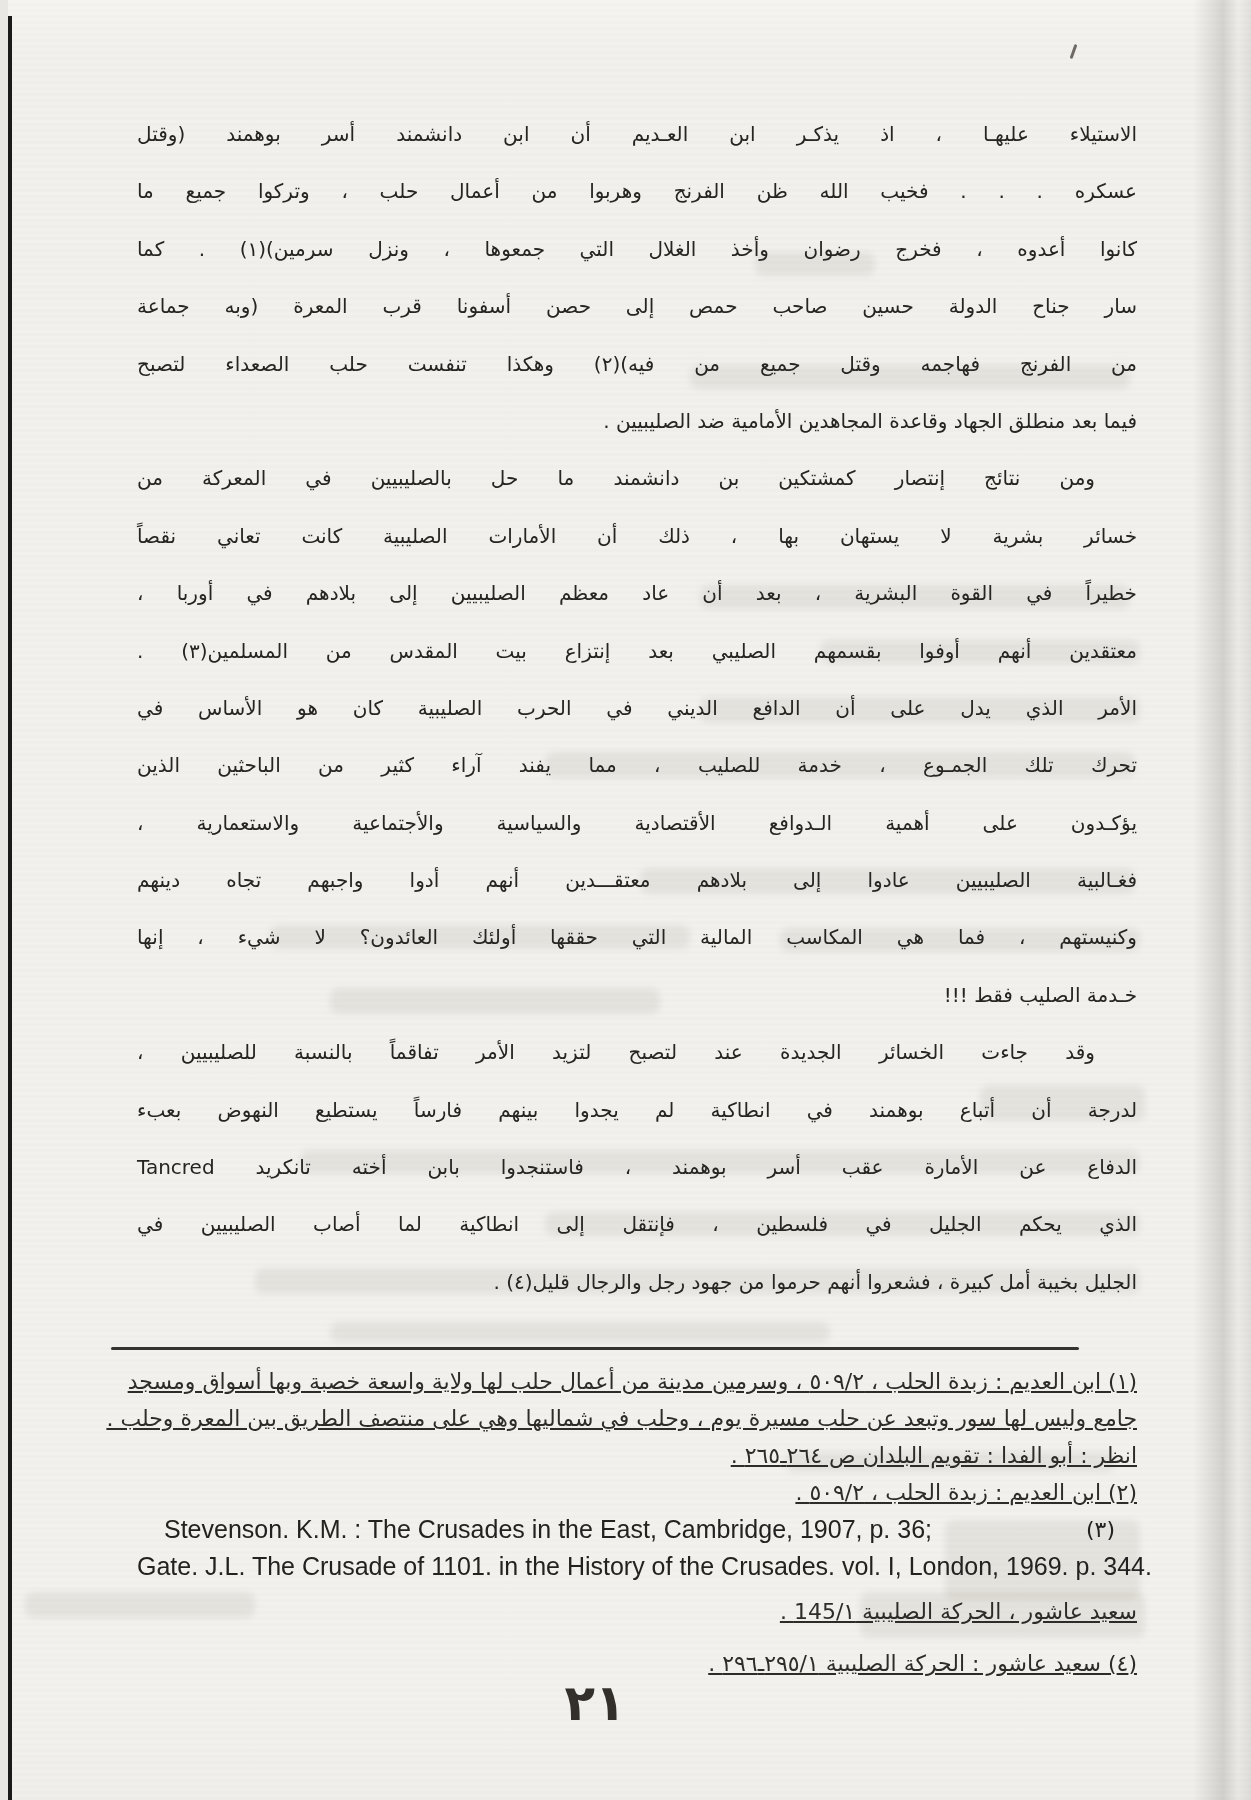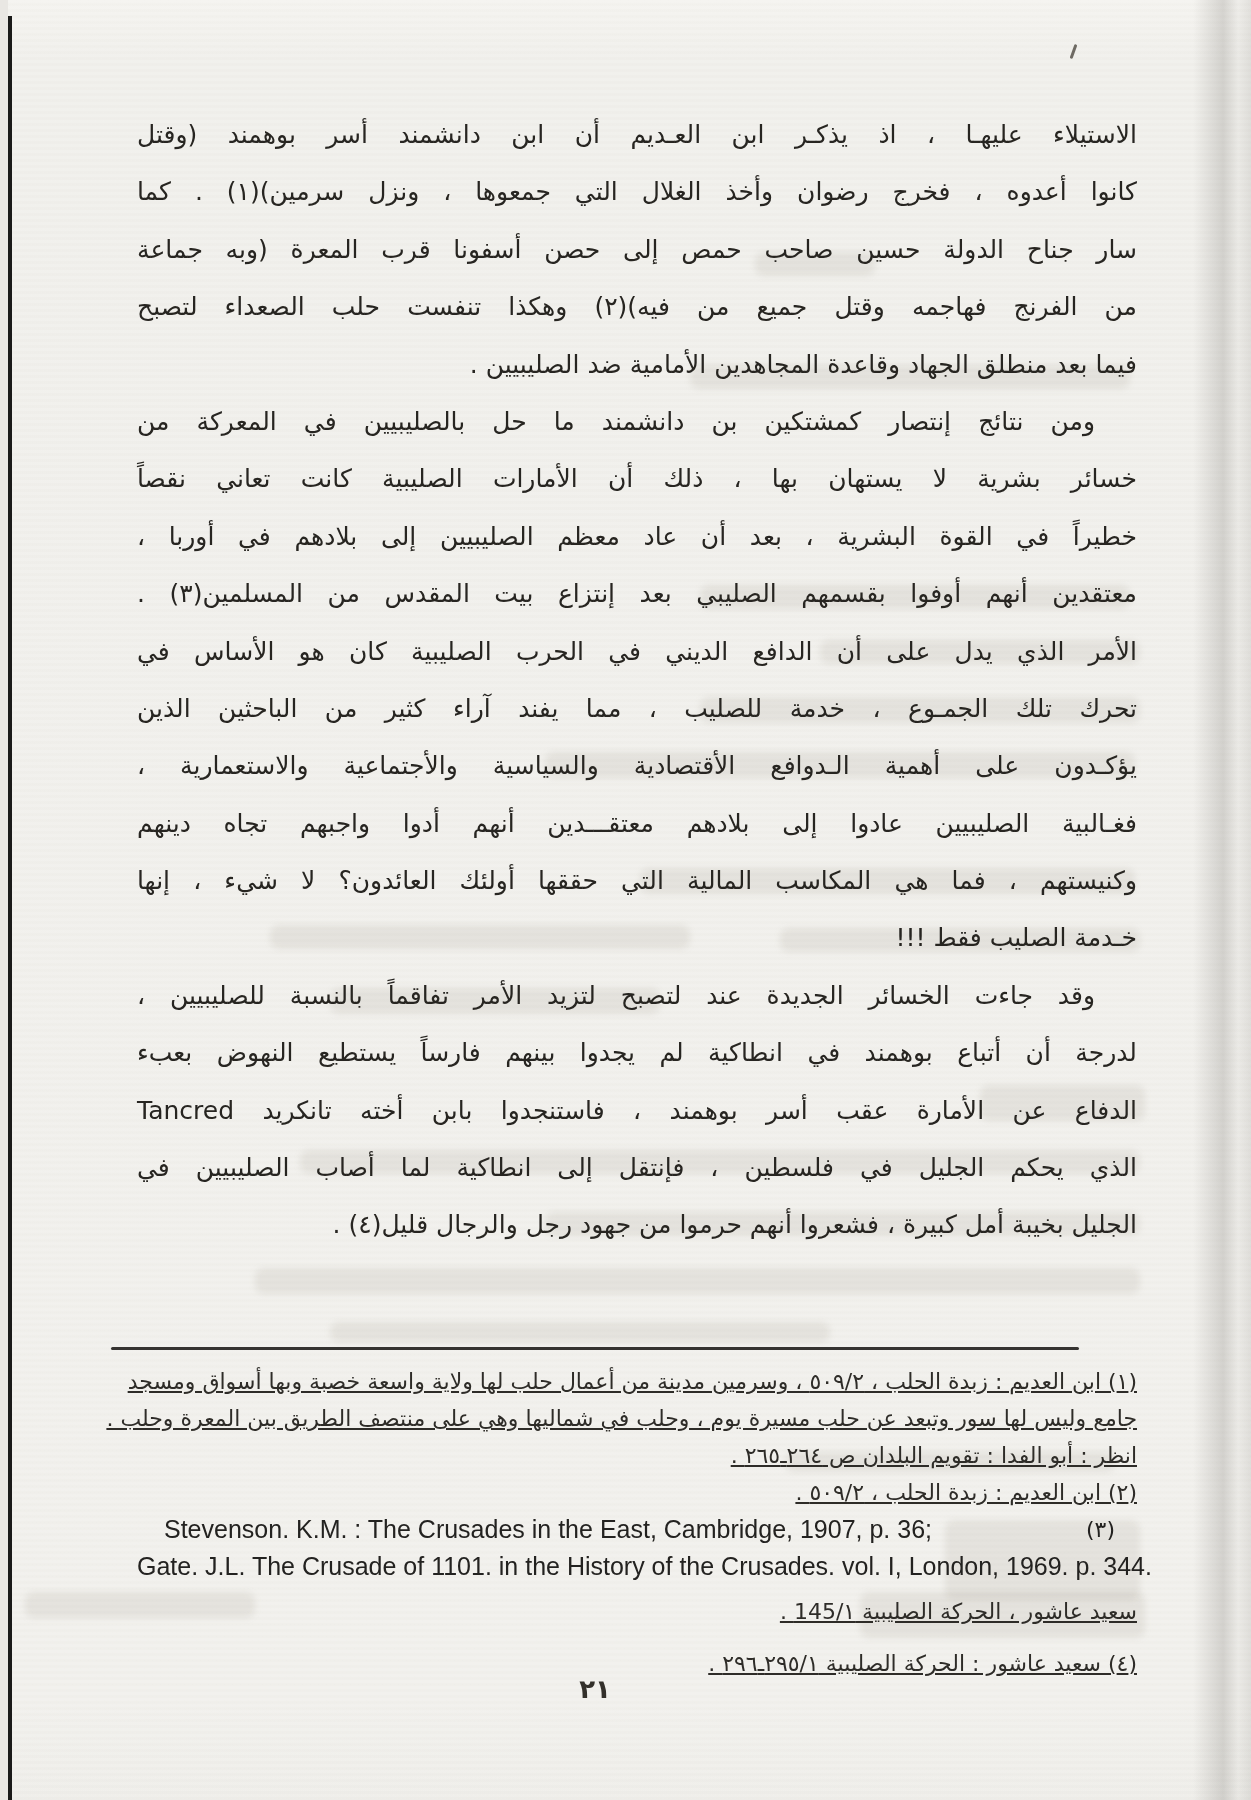--- a/index.html
+++ b/index.html
@@ -15,21 +15,21 @@
   .left-edge{position:absolute;left:0;top:0;width:8px;height:100%;background:#e9e7e3;}
   .spine{position:absolute;left:8px;top:16px;width:4px;height:1784px;background:#1a1a19;}
   .right-shade{
     position:absolute;top:0;right:0;width:58px;height:100%;
     background:linear-gradient(to right,rgba(35,30,24,0) 0%,rgba(35,30,24,0.15) 52%,rgba(35,30,24,0.03) 78%,rgba(35,30,24,0.09) 100%);
   }
   .tick{position:absolute;left:1072px;top:44px;width:3px;height:15px;background:#6e6a63;transform:rotate(20deg);border-radius:2px;}
 
   .body-text{
     position:absolute;right:114px;top:106px;width:1000px;direction:rtl;
-    color:#272521;font-size:25px;
+    color:#272521;font-size:20px;
   }
   .bl{
     height:57.4px;line-height:57.4px;white-space:nowrap;overflow:visible;
     text-align:justify;text-align-last:justify;-moz-text-align-last:justify;
   }
   .bl.ind{padding-right:42px;}
   .bl.last{text-align-last:right;-moz-text-align-last:right;}
 
   .sep{position:absolute;left:111px;top:1347px;width:968px;height:3px;background:#353330;border-radius:2px;}
 
@@ -45,21 +45,21 @@
   .fn.sm{margin-left:307px;margin-top:15px;}
   .fn.en{
     direction:ltr;display:flex;justify-content:space-between;align-items:flex-start;
     font-family:"Liberation Sans",sans-serif;font-size:25px;color:#232220;padding-right:22px;
   }
   .fn.en.pad{padding-left:27px;}
   .fn.en .mark{font-family:"DejaVu Sans",sans-serif;font-size:22px;direction:rtl;}
 
   .page-num{
     position:absolute;left:550px;top:1674px;width:90px;text-align:center;
-    font-size:26px;font-weight:bold;color:#33302b;direction:rtl;letter-spacing:2px;
+    font-size:50px;font-weight:bold;color:#33302b;direction:rtl;letter-spacing:2px;
   }
   .g{position:absolute;background:rgba(128,120,104,0.11);filter:blur(3px);border-radius:9px;pointer-events:none;}
 </style>
 </head>
 <body>
 
 <div class="scan">
 
   <div class="g" style="left:755px;top:252px;width:120px;height:24px;"></div>
   <div class="g" style="left:690px;top:365px;width:440px;height:24px;"></div>
@@ -81,20 +81,21 @@
   <div class="g" style="left:25px;top:1592px;width:230px;height:26px;"></div>
   <div class="g" style="left:860px;top:1592px;width:285px;height:46px;"></div>
 
   <div class="left-edge"></div>
   <div class="spine"></div>
   <div class="right-shade"></div>
   <div class="tick"></div>
 
   <div class="body-text">
       <div class="bl">الاستيلاء عليهـا ، اذ يذكـر ابن العـديم أن ابن دانشمند أسر بوهمند (وقتل</div>
+      <div class="bl">عسكره . . . فخيب الله ظن الفرنج وهربوا من أعمال حلب ، وتركوا جميع ما</div>
       <div class="bl">كانوا أعدوه ، فخرج رضوان وأخذ الغلال التي جمعوها ، ونزل سرمين)(١) . كما</div>
       <div class="bl">سار جناح الدولة حسين صاحب حمص إلى حصن أسفونا قرب المعرة (وبه جماعة</div>
       <div class="bl">من الفرنج فهاجمه وقتل جميع من فيه)(٢) وهكذا تنفست حلب الصعداء لتصبح</div>
       <div class="bl last">فيما بعد منطلق الجهاد وقاعدة المجاهدين الأمامية ضد الصليبيين .</div>
       <div class="bl ind">ومن نتائج إنتصار كمشتكين بن دانشمند ما حل بالصليبيين في المعركة من</div>
       <div class="bl">خسائر بشرية لا يستهان بها ، ذلك أن الأمارات الصليبية كانت تعاني نقصاً</div>
       <div class="bl">خطيراً في القوة البشرية ، بعد أن عاد معظم الصليبيين إلى بلادهم في أوربا ،</div>
       <div class="bl">معتقدين أنهم أوفوا بقسمهم الصليبي بعد إنتزاع بيت المقدس من المسلمين(٣) .</div>
       <div class="bl">الأمر الذي يدل على أن الدافع الديني في الحرب الصليبية كان هو الأساس في</div>
       <div class="bl">تحرك تلك الجمـوع ، خدمة للصليب ، مما يفند آراء كثير من الباحثين الذين</div>

